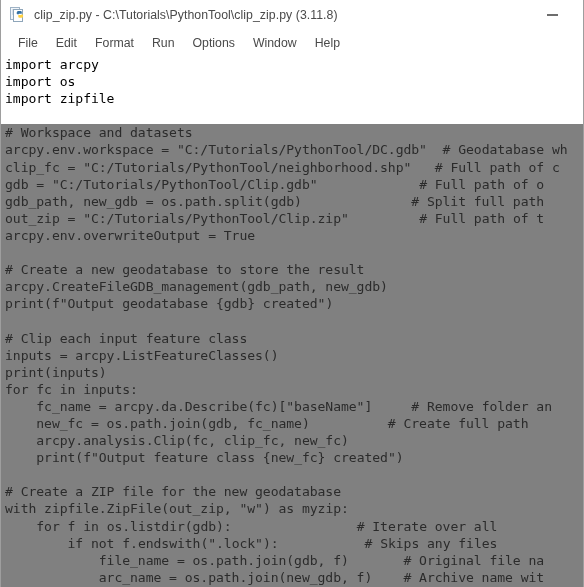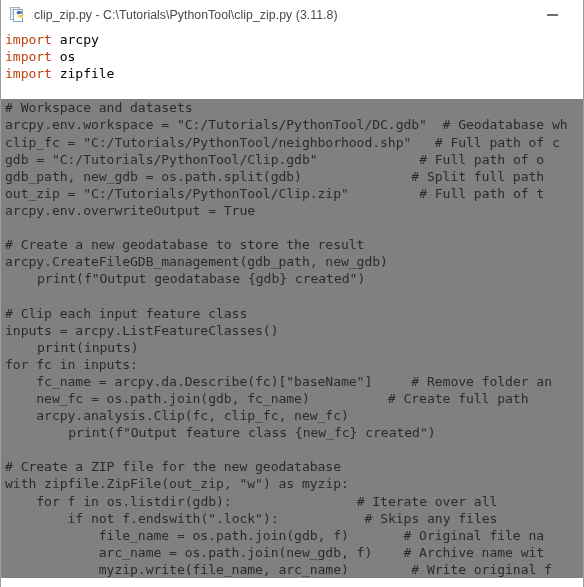--- a/index.html
+++ b/index.html
@@ -116,24 +116,24 @@
   .ln {
     display: block;
     height: 17.1px;
     padding-left: 4px;
     white-space: pre;
   }
   .ln.sel {
     background: #808080;
     color: #2b2b2b;
   }
-  .kw { color: #c2410c; }
+  .kw { color: #000000; }
   .cmt { color: #dd0000; text-align: center; }
   .str { color: #00aa00; }
-  .bi  { color: #900090; margin-left: 32px; }
+  .bi  { color: #900090; }
   .ln.sel .kw,
   .ln.sel .cmt,
   .ln.sel .str,
   .ln.sel .bi,
   .ln.sel .df { color: #2b2b2b; }
 </style>
 </head>
 <body>
 
 <div id="window">
@@ -153,18 +153,27 @@
 
         <path d="M13.2 8.4c.5 0 .9.4.9 1.1v1.1c0 .8-.6 1.2-1.6 1.2h-1.6c-1 0-1.6-.4-1.6-1.1V9.1h2.9v-.7h1z" fill="#ffd140"></path>
       </svg>
     </div>
     <div id="titletext">clip_zip.py - C:\Tutorials\PythonTool\clip_zip.py (3.11.8)</div>
     <div id="minimize-btn">
       <div class="bar"></div>
     </div>
   </div>
 
+  <div id="menubar">
+      <div class="menu-item">File</div>
+      <div class="menu-item">Edit</div>
+      <div class="menu-item">Format</div>
+      <div class="menu-item">Run</div>
+      <div class="menu-item">Options</div>
+      <div class="menu-item">Window</div>
+      <div class="menu-item">Help</div>
+    </div>
 
   <div id="editor-wrap">
     <pre id="code"><span class="ln"><span class="kw">import</span><span> arcpy</span></span><span class="ln"><span class="kw">import</span><span> os</span></span><span class="ln"><span class="kw">import</span><span> zipfile</span></span><span class="ln">​</span><span class="ln sel"><span class="cmt"># Workspace and datasets</span></span><span class="ln sel"><span>arcpy.env.workspace = </span><span class="str">"C:/Tutorials/PythonTool/DC.gdb"</span><span>  </span><span class="cmt"># Geodatabase wh</span></span><span class="ln sel"><span>clip_fc = </span><span class="str">"C:/Tutorials/PythonTool/neighborhood.shp"</span><span>   </span><span class="cmt"># Full path of c</span></span><span class="ln sel"><span>gdb = </span><span class="str">"C:/Tutorials/PythonTool/Clip.gdb"</span><span>             </span><span class="cmt"># Full path of o</span></span><span class="ln sel"><span>gdb_path, new_gdb = os.path.split(gdb)</span><span>              </span><span class="cmt"># Split full path</span></span><span class="ln sel"><span>out_zip = </span><span class="str">"C:/Tutorials/PythonTool/Clip.zip"</span><span>         </span><span class="cmt"># Full path of t</span></span><span class="ln sel"><span>arcpy.env.overwriteOutput = True</span></span><span class="ln sel">​</span><span class="ln sel"><span class="cmt"># Create a new geodatabase to store the result</span></span><span class="ln sel"><span>arcpy.CreateFileGDB_management(gdb_path, new_gdb)</span></span><span class="ln sel"><span class="bi">print</span><span>(</span><span class="str">f"Output geodatabase {gdb} created"</span><span>)</span></span><span class="ln sel">​</span><span class="ln sel"><span class="cmt"># Clip each input feature class</span></span><span class="ln sel"><span>inputs = arcpy.ListFeatureClasses()</span></span><span class="ln sel"><span class="bi">print</span><span>(inputs)</span></span><span class="ln sel"><span class="kw">for</span><span> fc </span><span class="kw">in</span><span> inputs:</span></span><span class="ln sel"><span>    fc_name = arcpy.da.Describe(fc)[</span><span class="str">"baseName"</span><span>]     </span><span class="cmt"># Remove folder an</span></span><span class="ln sel"><span>    new_fc = os.path.join(gdb, fc_name)</span><span>          </span><span class="cmt"># Create full path</span></span><span class="ln sel"><span>    arcpy.analysis.Clip(fc, clip_fc, new_fc)</span></span><span class="ln sel"><span>    </span><span class="bi">print</span><span>(</span><span class="str">f"Output feature class {new_fc} created"</span><span>)</span></span><span class="ln sel">​</span><span class="ln sel"><span class="cmt"># Create a ZIP file for the new geodatabase</span></span><span class="ln sel"><span class="kw">with</span><span> zipfile.ZipFile(out_zip, </span><span class="str">"w"</span><span>) </span><span class="kw">as</span><span> myzip:</span></span><span class="ln sel"><span>    </span><span class="kw">for</span><span> f </span><span class="kw">in</span><span> os.listdir(gdb):</span><span>                </span><span class="cmt"># Iterate over all</span></span><span class="ln sel"><span>        </span><span class="kw">if</span><span> </span><span class="kw">not</span><span> f.endswith(</span><span class="str">".lock"</span><span>):</span><span>           </span><span class="cmt"># Skips any files</span></span><span class="ln sel"><span>            file_name = os.path.join(gdb, f)</span><span>       </span><span class="cmt"># Original file na</span></span><span class="ln sel"><span>            arc_name = os.path.join(new_gdb, f)</span><span>    </span><span class="cmt"># Archive name wit</span></span><span class="ln sel"><span>            myzip.write(file_name, arc_name)</span><span>        </span><span class="cmt"># Write original f</span></span></pre>
   </div>
 
 </div>
 
 </body></html>

